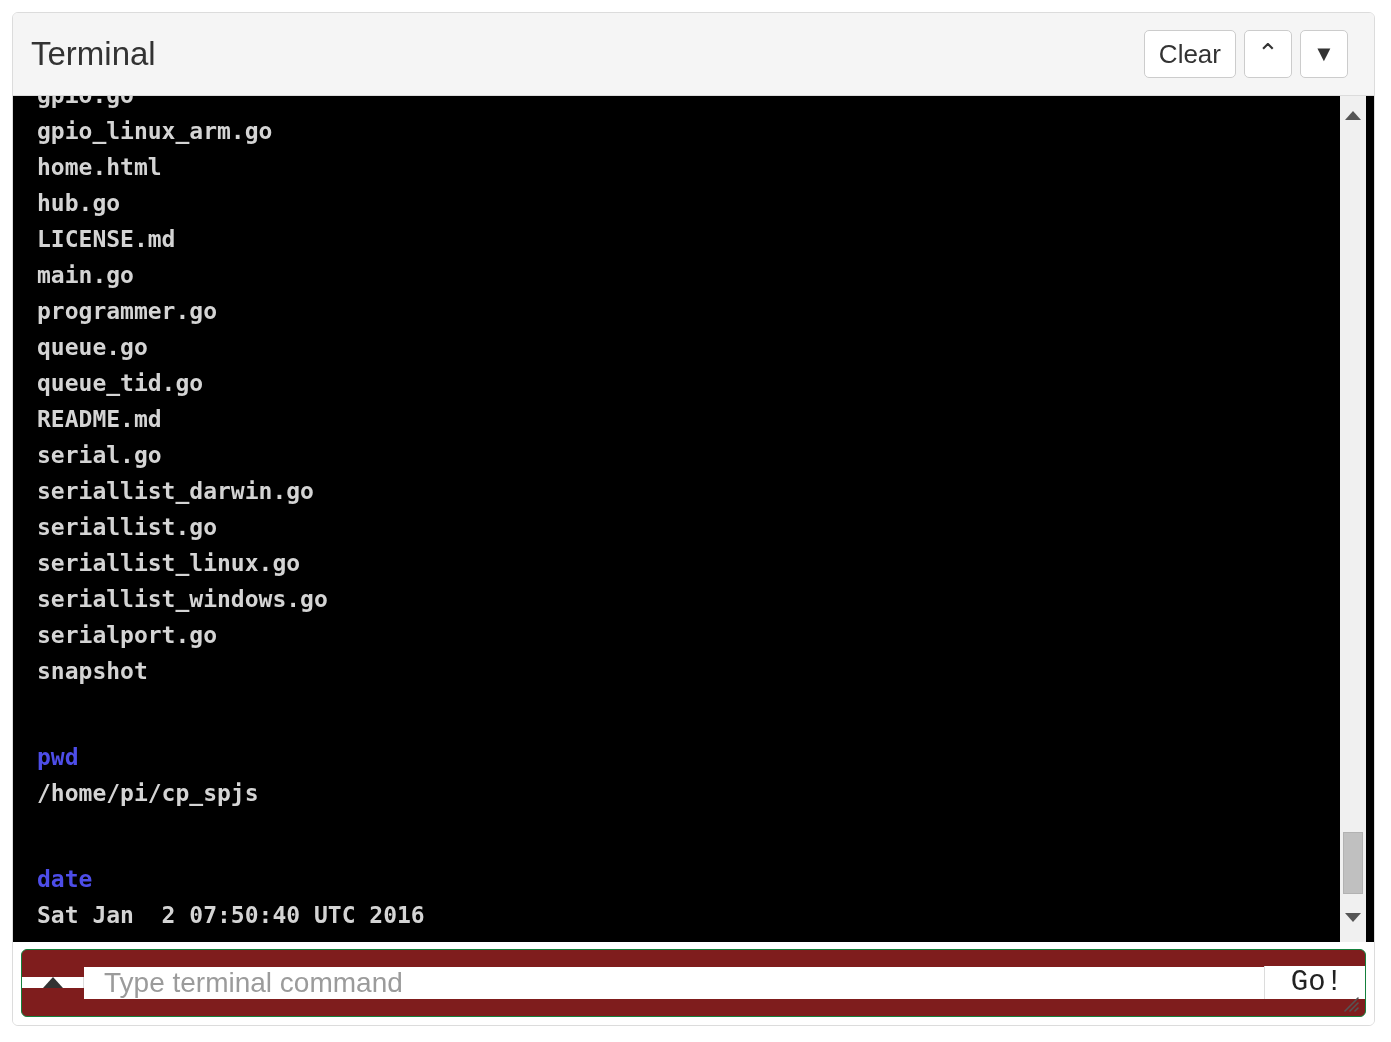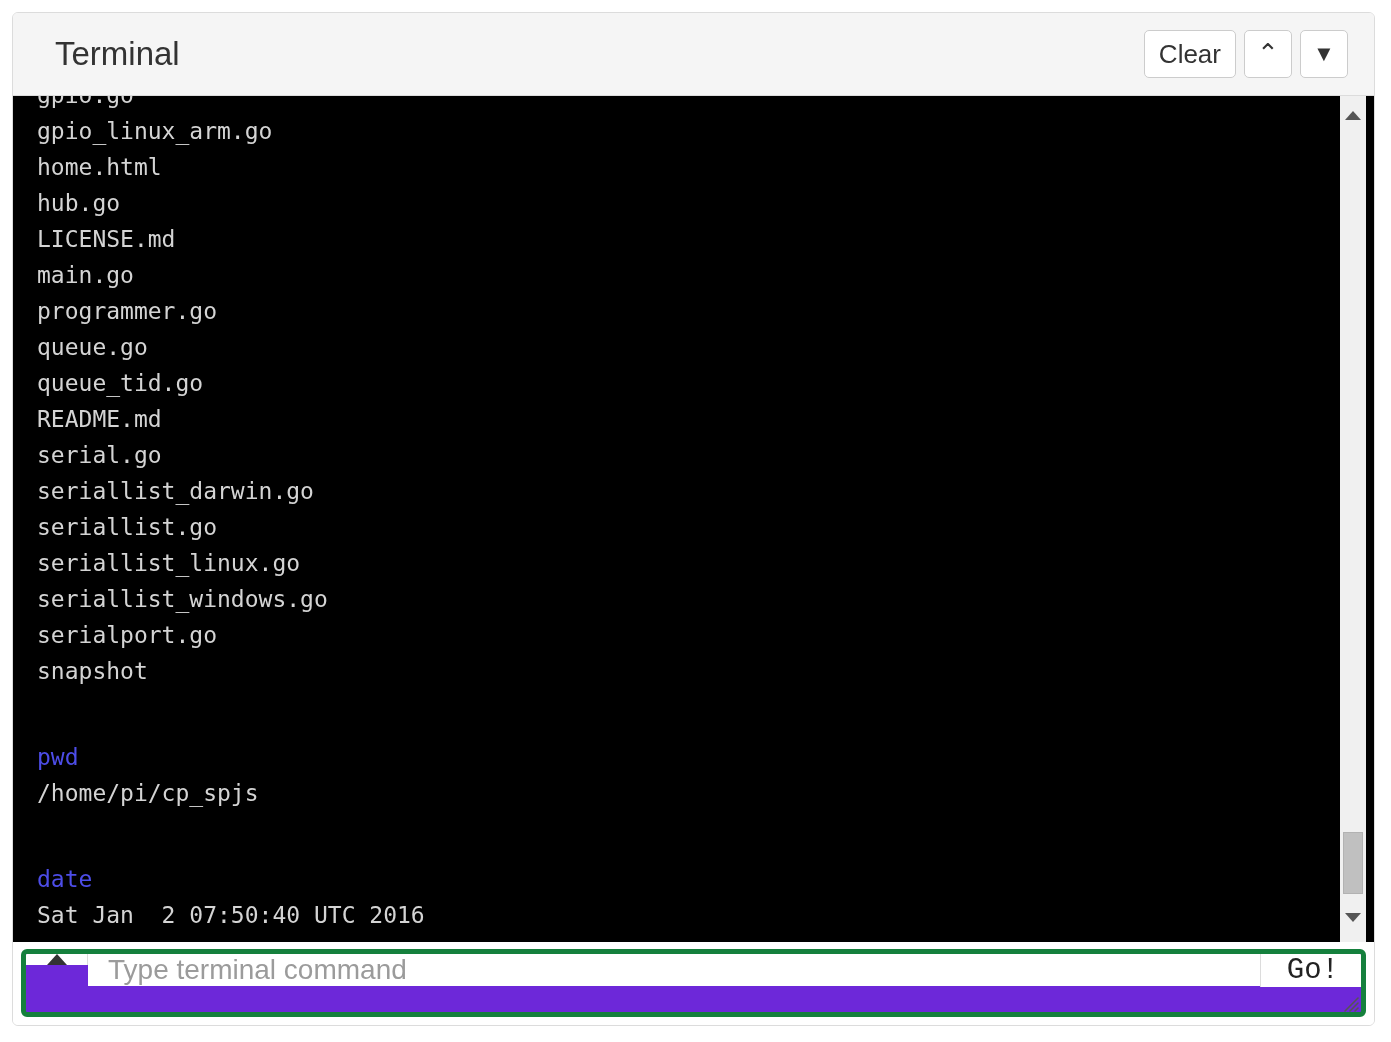--- a/index.html
+++ b/index.html
@@ -35,21 +35,21 @@
   .panel-header {
     position: relative;
     height: 83px;
     flex: 0 0 83px;
     background: #f5f5f5;
     border-bottom: 1px solid #dcdcdc;
     box-sizing: border-box;
   }
   .panel-title {
     position: absolute;
-    left: 42px;
+    left: 18px;
     top: 50%;
     transform: translateY(-50%);
     font-size: 33px;
     color: #333333;
     letter-spacing: 0px;
     white-space: nowrap;
   }
   .header-buttons {
     position: absolute;
     right: 26px;
@@ -108,20 +108,21 @@
     overflow: hidden;
     font-family: "DejaVu Sans Mono", "Liberation Mono", monospace;
     font-size: 23px;
     line-height: 36px;
     color: #d4d4d4;
     white-space: pre;
     box-sizing: border-box;
   }
   .terminal-output .line {
     height: 36px;
+    font-weight: bold;
   }
   .terminal-output .line.cmd {
     color: #4d4de8;
     margin-top: 14px;
   }
   .terminal-output .line.blank {
     color: transparent;
   }
   
   .terminal-output .scroll-shift {
@@ -175,28 +176,28 @@
     flex: 0 0 83px;
     height: 83px;
     background: #ffffff;
     display: flex;
     align-items: center;
     padding: 6px 8px 8px 8px;
     box-sizing: border-box;
   }
   .input-group {
     display: flex;
-    align-items: flex-start;
+    align-items: center;
     width: 100%;
     height: 68px;
-    border: 5px solid #15803d;
+    border: 1px solid #15803d;
     border-radius: 6px;
     box-sizing: border-box;
     overflow: hidden;
-    background: #6d28d9;
+    background: #7f1d1d;
   }
   .prev-btn {
     width: 62px;
     flex: 0 0 62px;
     background: #ffffff;
     border: none;
     border-right: 1px solid #dcdcdc;
     display: flex;
     align-items: center;
     justify-content: center;

